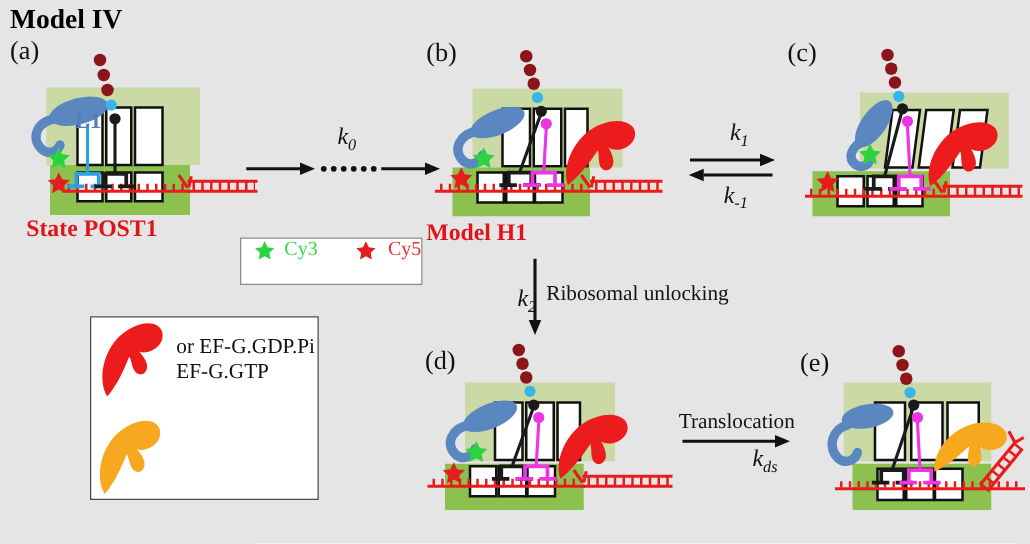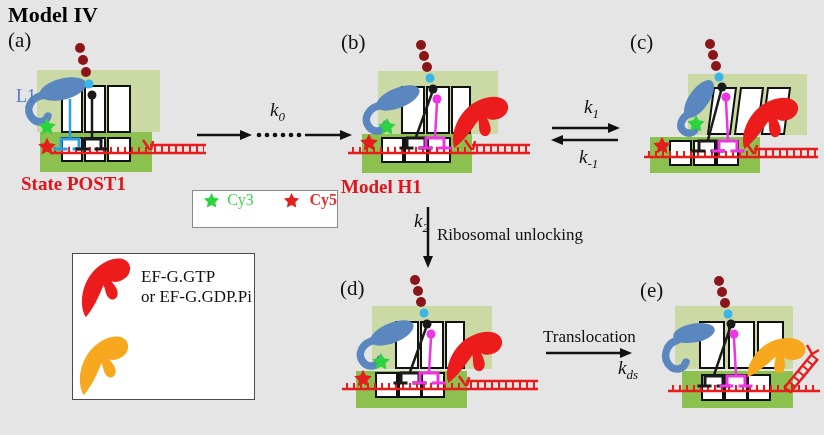--- a/index.html
+++ b/index.html
@@ -2,28 +2,28 @@
 <html><head>
 <meta charset="utf-8">
 <style>
   html,body{margin:0;padding:0;background:#fff;}
   #fig{position:relative;width:824px;height:435px;background:#e5e5e5;overflow:hidden;
        font-family:"Liberation Serif", serif;}
   .abs{position:absolute;}
   .title{font-size:22px;font-weight:bold;color:#000;}
   .letter{font-size:21px;color:#111;}
   .state{font-size:19px;font-weight:bold;color:#e0151c;text-align:left;width:160px;}
-  .l1{font-size:18px;font-weight:normal;color:#4d7fbe;}
+  .l1{font-size:18px;font-weight:bold;color:#4d7fbe;margin-left:44px;}
   .rate{font-size:19px;font-style:italic;color:#111;margin-left:12px;}
   .rate sub{font-size:13px;font-style:italic;}
   .proc{font-size:17px;color:#111;}
   .dyebox{left:192px;top:190px;width:134px;height:36px;border:1.5px solid #8a8a8a;
           display:flex;padding-left:10px;gap:7px;background:#fff;}
   .dyebox .cy3{font-size:16px;color:#3fd44f;}
-  .dyebox .cy5{font-size:16px;color:#e43333;margin-left:2px;font-weight:bold;}
+  .dyebox .cy5{font-size:16px;color:#e43333;margin-left:2px;}
   .dyebox .sp{width:18px;}
   .efgbox{left:72px;top:253px;width:181px;height:145px;border:1.5px solid #4a4a4a;background:#fff;}
   .efgtext{font-size:17px;color:#111;line-height:1.15;}
   svg{display:block;}
 </style>
 </head>
 <body>
 
 <div id="fig">
 
@@ -294,22 +294,22 @@
   <div class="abs letter" style="left:640px;top:278px">(e)</div>
 
   <div class="abs l1" style="left:16px;top:86px">L1</div>
 
   <div class="abs state" style="left:21px;top:173px">State POST1</div>
   <div class="abs state" style="left:341px;top:176px">Model H1</div>
 
   <div class="abs rate" style="left:258px;top:99px"><span>k</span><sub>0</sub></div>
   <div class="abs rate" style="left:572px;top:96px"><span>k</span><sub>1</sub></div>
   <div class="abs rate" style="left:567px;top:146px"><span>k</span><sub>-1</sub></div>
-  <div class="abs rate" style="left:402px;top:210px"><span>k</span><sub>2</sub></div>
-  <div class="abs rate" style="left:606px;top:357px"><span>k</span><sub>ds</sub></div>
+  <div class="abs rate" style="left:402px;top:229px"><span>k</span><sub>2</sub></div>
+  <div class="abs rate" style="left:590px;top:357px"><span>k</span><sub>ds</sub></div>
 
   <div class="abs proc" style="left:543px;top:327px">Translocation</div>
   <div class="abs proc" style="left:437px;top:225px">Ribosomal unlocking</div>
 
   <div class="abs dyebox">
     <svg width="20" height="20" viewBox="-10 -10 20 20">
       <use href="#star-shape" fill="#2bd341"></use>
     </svg>
     <span class="cy3">Cy3</span>
     <span class="sp"></span>
@@ -317,21 +317,21 @@
       <use href="#star-shape" fill="#e31e1e"></use>
     </svg>
     <span class="cy5">Cy5</span>
   </div>
 
   <div class="abs efgbox">
     <svg class="abs" style="left:8px;top:4px" width="64" height="64" viewBox="0 0 80 80">
       <use href="#efg-shape" fill="#ed1c1c"></use>
     </svg>
     <div class="abs efgtext" style="left:68px;top:13px">
+      <div>or EF-G.GDP.Pi</div>
       <div>EF-G.GTP</div>
-      <div>or EF-G.GDP.Pi</div>
     </div>
     <svg class="abs" style="left:6px;top:82px" width="64" height="64" viewBox="0 0 80 80">
       <use href="#efg-shape" fill="#f8a81e"></use>
     </svg>
   </div>
 
 </div>
 
 </body></html>

